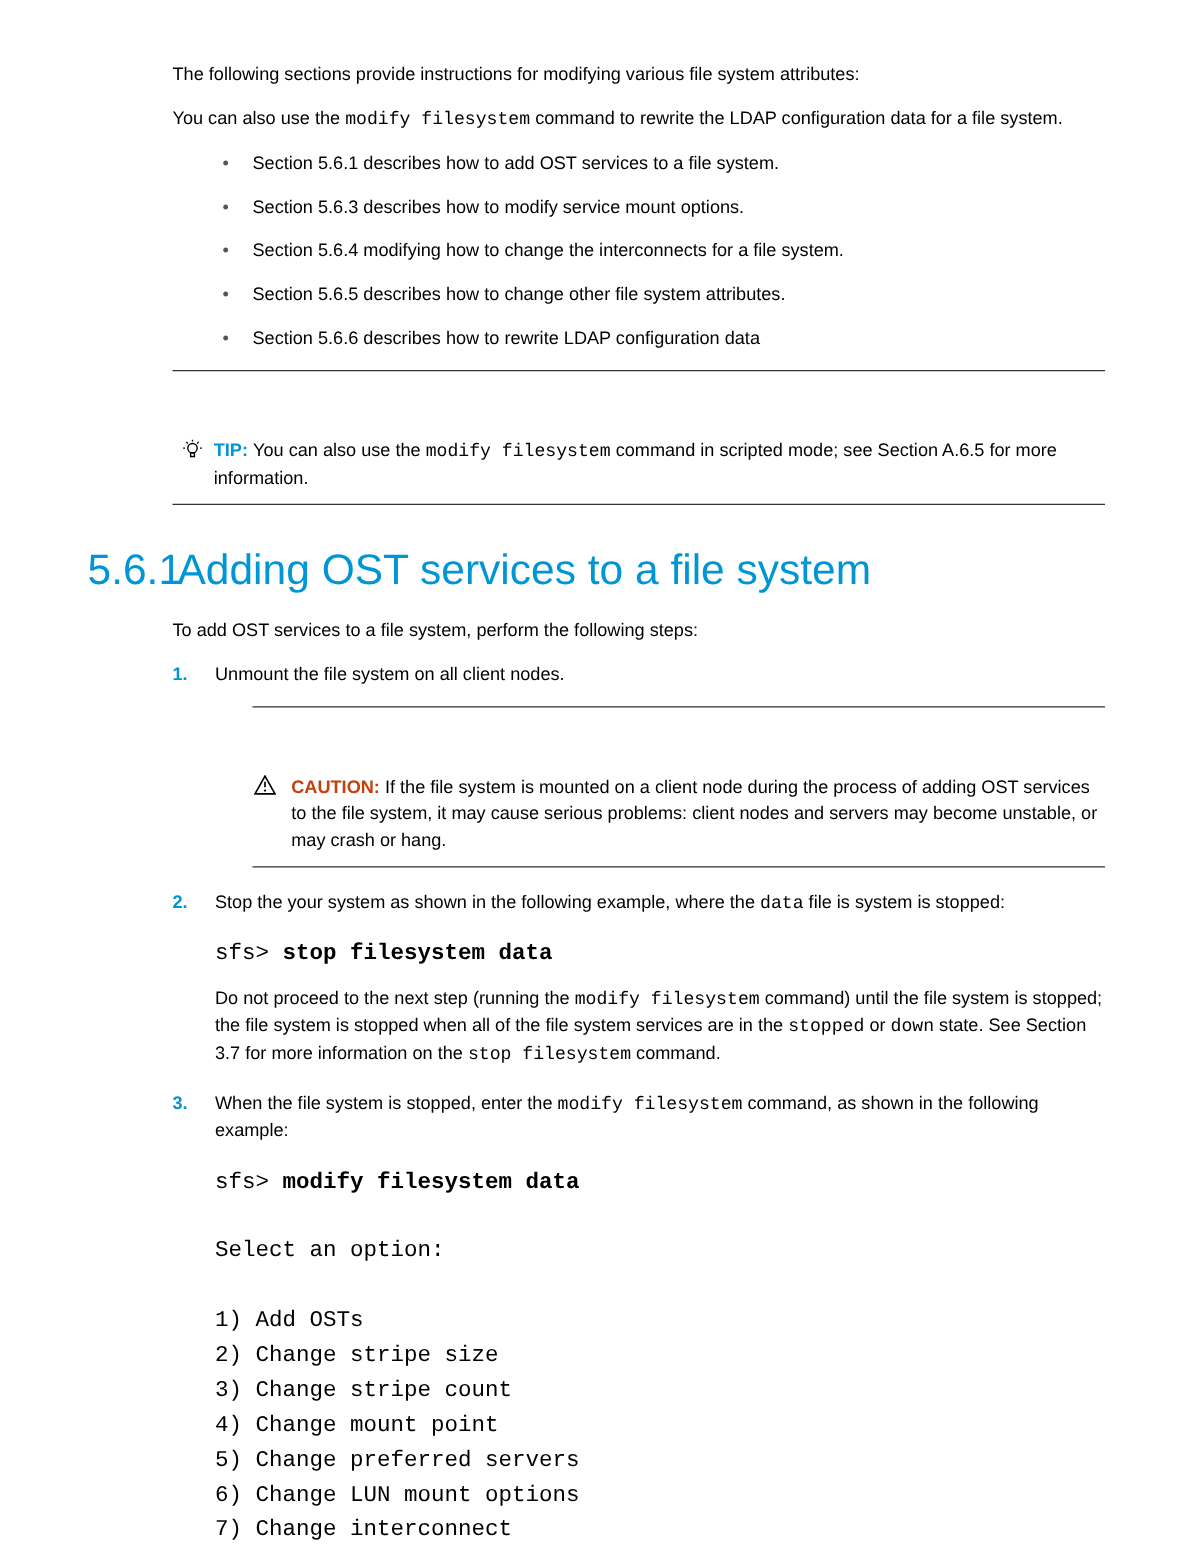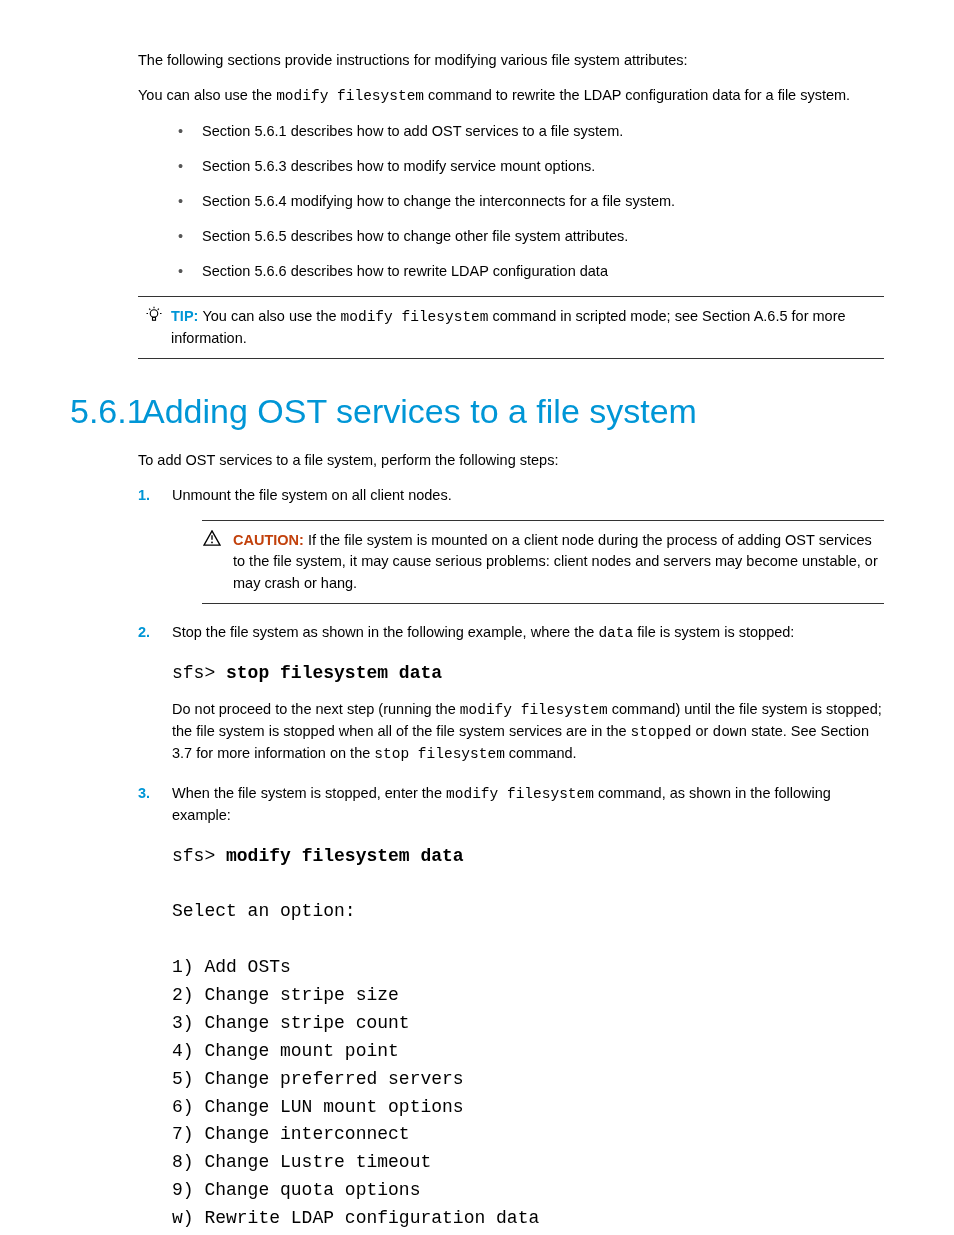--- a/index.html
+++ b/index.html
@@ -112,20 +112,21 @@
   pre.code {
     font-family: "Courier New", Courier, monospace;
     margin: 16px 0 12px 0;
     line-height: 1.55;
     font-size: 18px;
     white-space: pre;
   }
   table.layout {
     border-collapse: collapse;
     width: 100%;
+    margin-top: 45px;
   }
 </style>
 </head>
 <body>
 
 <div class="content">
 
 
 <p class="indent-0">The following sections provide instructions for modifying various file system attributes:</p>
 
@@ -187,21 +188,21 @@
         <td>
           <span class="caution-label">CAUTION:  </span><span>If the file system is mounted on a client node during the process of adding OST services to the file system, it may cause serious problems: client nodes and servers may become unstable, or may crash or hang.</span>
         </td>
       </tr>
             </tbody>
           </table>
     </div>
   </li>
 
   <li>
-    <span>Stop the file system as shown in the following example, where the </span><span class="mono">data</span><span> file is system is stopped:</span>
+    <span>Stop the your system as shown in the following example, where the </span><span class="mono">data</span><span> file is system is stopped:</span>
     <pre class="code"><span>sfs&gt; </span><b>stop filesystem data</b></pre>
     <p style="margin-top:0">
       <span>Do not proceed to the next step (running the </span><span class="mono">modify filesystem</span><span> command) until the file system is stopped; the file system is stopped when all of the file system services are in the </span><span class="mono">stopped</span><span> or </span><span class="mono">down</span><span> state. See Section 3.7 for more information on the </span><span class="mono">stop filesystem</span><span> command.</span>
     </p>
   </li>
 
   <li>
     <span>When the file system is stopped, enter the </span><span class="mono">modify filesystem</span><span> command, as shown in the following example:</span>
     <pre class="code"><span>sfs&gt; </span><b>modify filesystem data</b>
 

